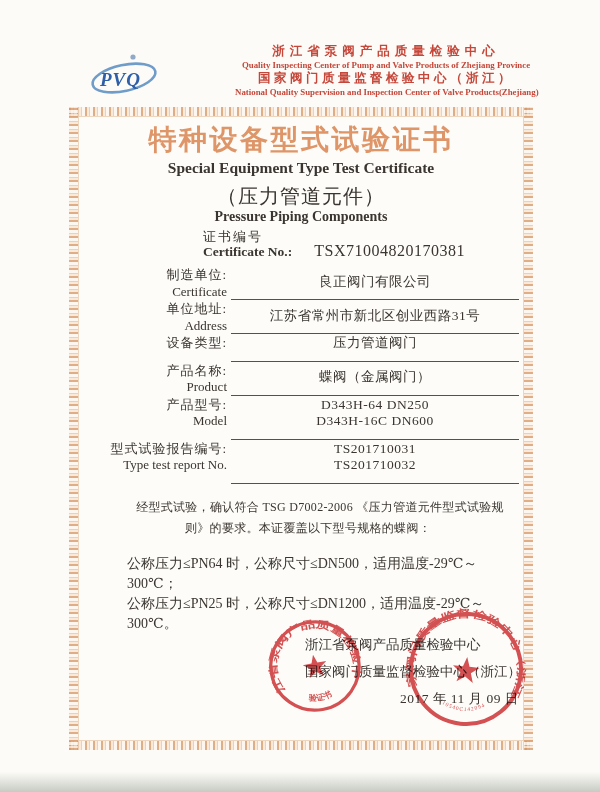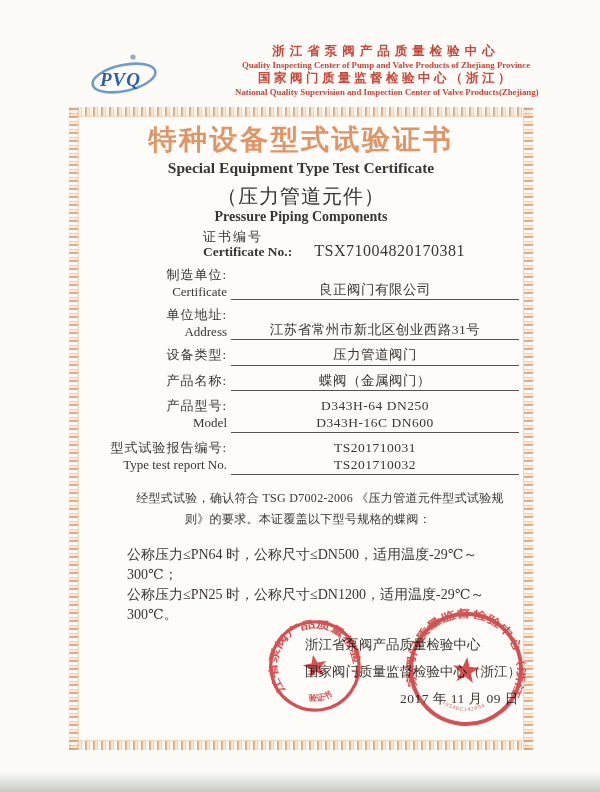--- a/index.html
+++ b/index.html
@@ -37,25 +37,25 @@
   .sub-en{text-align:center;font-size:14px;font-weight:bold;line-height:16px;}
 
   
   .certno{display:flex;margin:4px 0 0 122px;}
   .certno .lz{font-size:13px;line-height:15px;letter-spacing:2px;}
   .certno .le{font-size:13.5px;line-height:16px;font-weight:bold;}
   .certno .val{align-self:flex-end;margin-left:22px;font-size:16px;line-height:19px;letter-spacing:.5px;}
 
   
   .fields{margin:7px 2px 0 2px;}
-  .field{display:flex;margin-bottom:7px;}
+  .field{display:flex;margin-bottom:1px;}
   .labels{width:144px;text-align:right;padding-right:4px;flex:none;}
   .labels .lz{font-size:13px;height:16.5px;line-height:16.5px;letter-spacing:1px;white-space:nowrap;}
   .labels .le{font-size:13px;height:16.5px;line-height:16.5px;white-space:nowrap;}
-  .vals{flex:1;border-bottom:1px solid #57514b;display:flex;flex-direction:column;justify-content:flex-end;padding-bottom:1px;}
+  .vals{flex:1;border-bottom:1px solid #57514b;display:flex;flex-direction:column;justify-content:flex-end;padding-bottom:9px;}
   .vline{height:16.5px;line-height:16.5px;text-align:center;font-size:13.5px;letter-spacing:.5px;}
 
   
   .statement{margin:13px 6px 0 20px;font-size:12px;line-height:21px;text-indent:2em;letter-spacing:.3px;text-align:center;}
   .specs{margin:15px 0 0 46px;font-size:14px;line-height:20px;}
 
   
   .footer{position:absolute;left:224px;top:515px;width:250px;font-size:13.5px;line-height:27px;z-index:1;}
   .footer .date{text-indent:95px;letter-spacing:.5px;}
   .seal{position:absolute;z-index:2;mix-blend-mode:multiply;opacity:.88;}
@@ -127,20 +127,21 @@
         <div class="lz">设备类型:</div>
       </div>
       <div class="vals">
               <div class="vline">压力管道阀门</div>
             </div>
     </div>
 
     <div class="field">
       <div class="labels">
         <div class="lz">产品名称:</div>
+        <div class="le">Product</div>
       </div>
       <div class="vals">
               <div class="vline">蝶阀（金属阀门）</div>
             </div>
     </div>
 
     <div class="field">
       <div class="labels">
         <div class="lz">产品型号:</div>
         <div class="le">Model</div>

